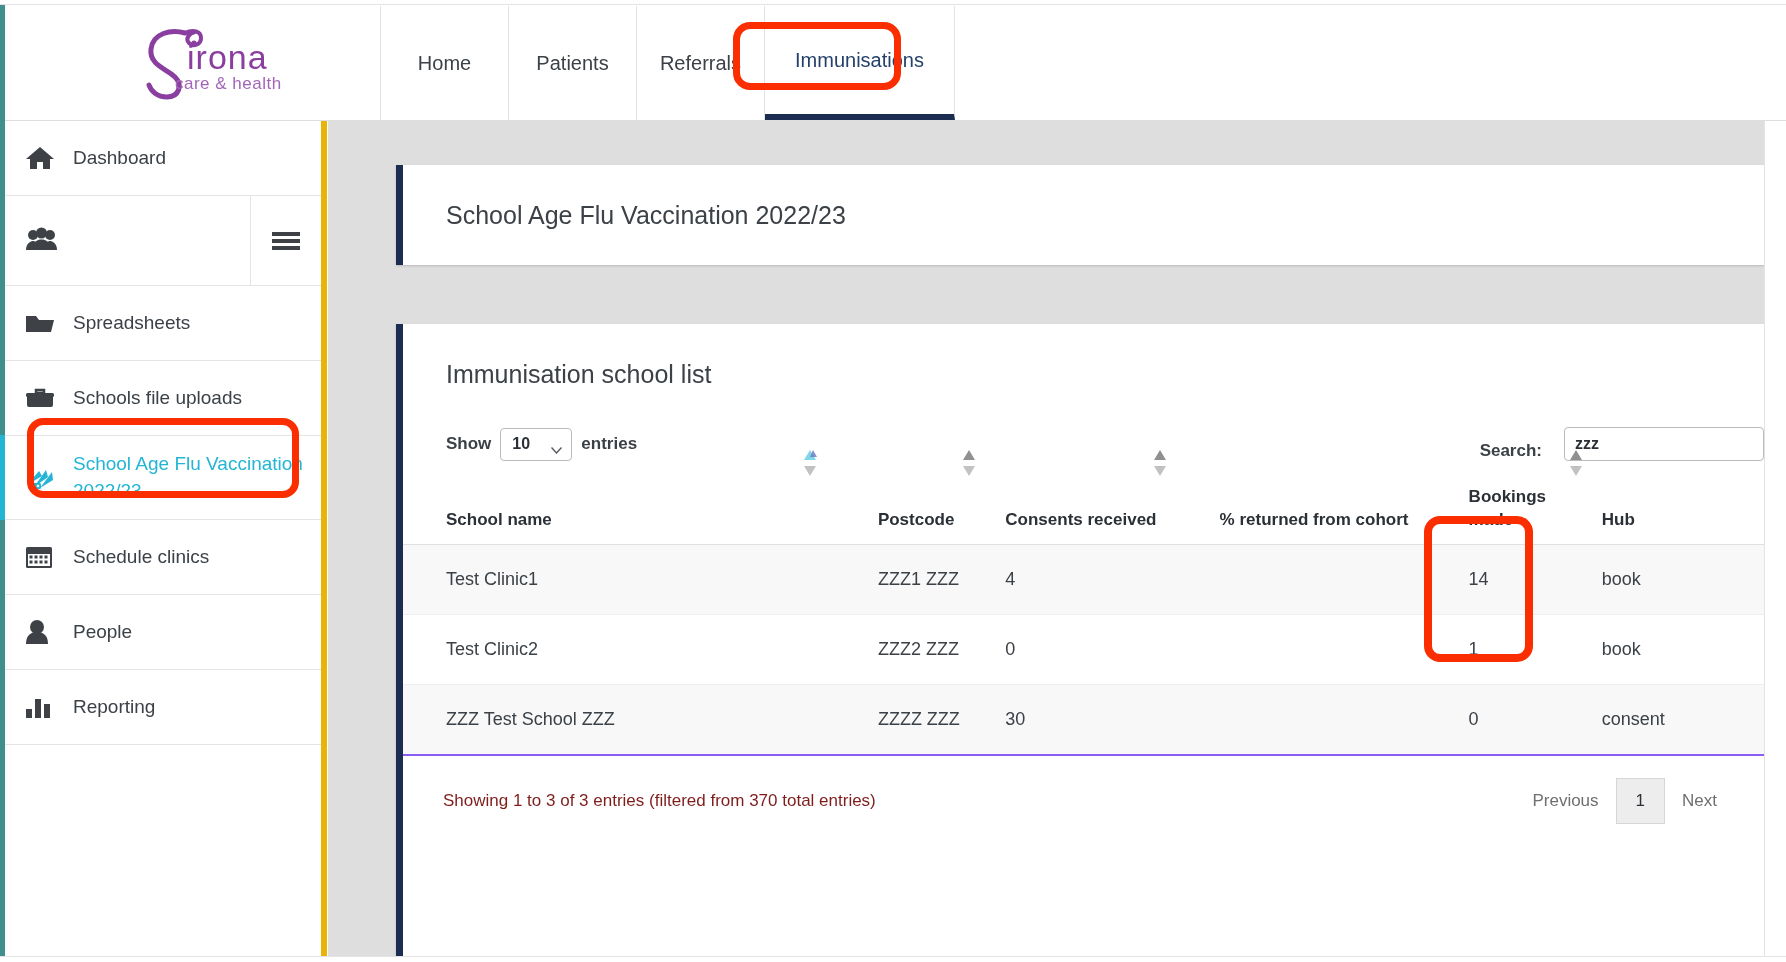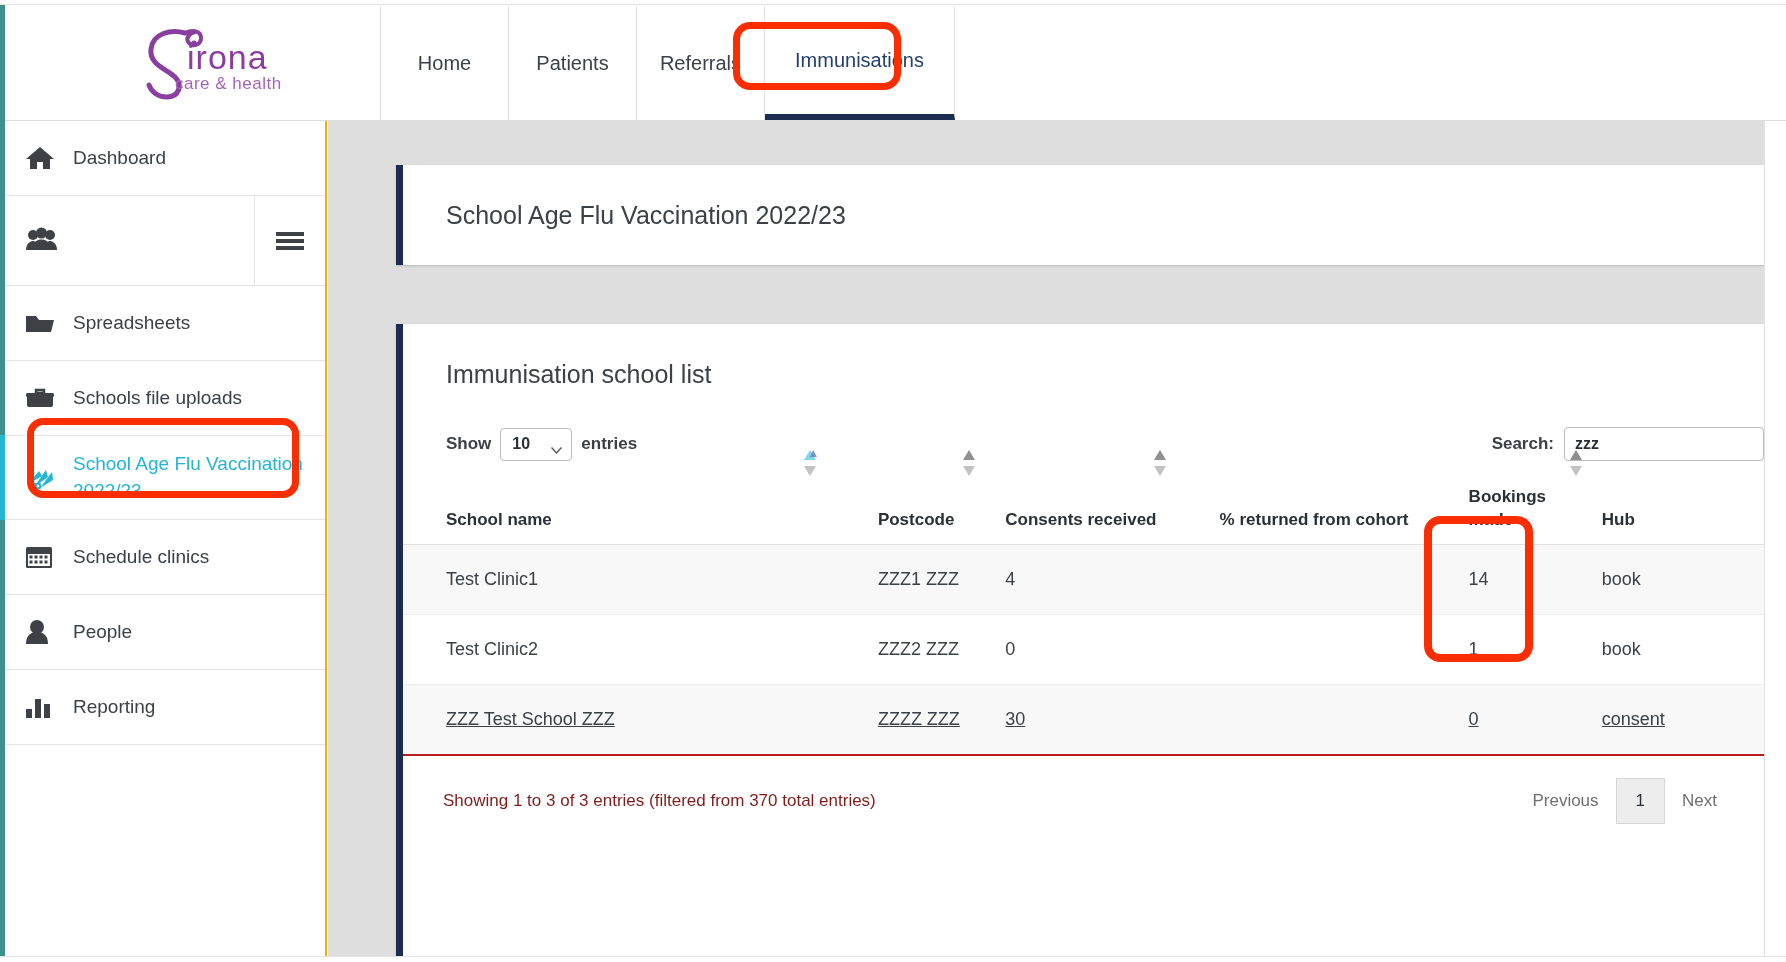--- a/index.html
+++ b/index.html
@@ -87,21 +87,21 @@
     pointer-events: none;
     z-index: 40;
   }
 
   
   .sidebar {
     position: absolute;
     left: 5px; top: 121px;
     width: 322px; height: 841px;
     background: #ffffff;
-    border-right: 2px solid #eab308;
+    border-right: 6px solid #eab308;
   }
   .side-item {
     position: relative;
     display: flex;
     align-items: center;
     min-height: 75px;
     border-bottom: 1px solid #e4e4e4;
     padding: 0 0 0 20px;
     cursor: pointer;
   }
@@ -238,22 +238,22 @@
     color: #2b3036;
     cursor: pointer;
   }
   .select-box .chev {
     position: absolute;
     right: 9px; top: 11px;
     width: 11px; height: 7px;
   }
   .search-wrap {
     display: flex;
-    align-items: center;
-    gap: 10px;
+    align-items: flex-end;
+    gap: 22px;
     padding-right: 0;
     font-size: 17px;
     font-weight: bold;
     color: #3b4147;
   }
   .search-input {
     width: 200px; height: 34px;
     border: 1px solid #bbbbbb;
     border-radius: 4px;
     font-size: 16px;
@@ -287,21 +287,21 @@
   table.dt td {
     font-size: 18px;
     color: #3b4147;
     padding: 24px 8px 24px 0;
     vertical-align: middle;
     border-top: 1px solid #eeeeee;
   }
   table.dt td:first-child { padding-left: 43px; }
   table.dt tbody tr.odd { background: #f8f8f8; }
   table.dt tbody tr.even { background: #ffffff; }
-  table.dt tbody tr.last td { border-bottom: 2px solid #b91c1c; text-decoration: underline; }
+  table.dt tbody tr.last td { border-bottom: 2px solid #8b5cf6; }
 
   .sort-ind {
     position: absolute;
     left: 0; top: -28px;
     width: 14px; height: 30px;
   }
   .sort-ind.c-name { left: 400px; }
   .sort-ind.c-post { left: 84px; }
   .sort-ind.c-cons { left: 148px; }
   .sort-ind.c-book { left: 100px; }

